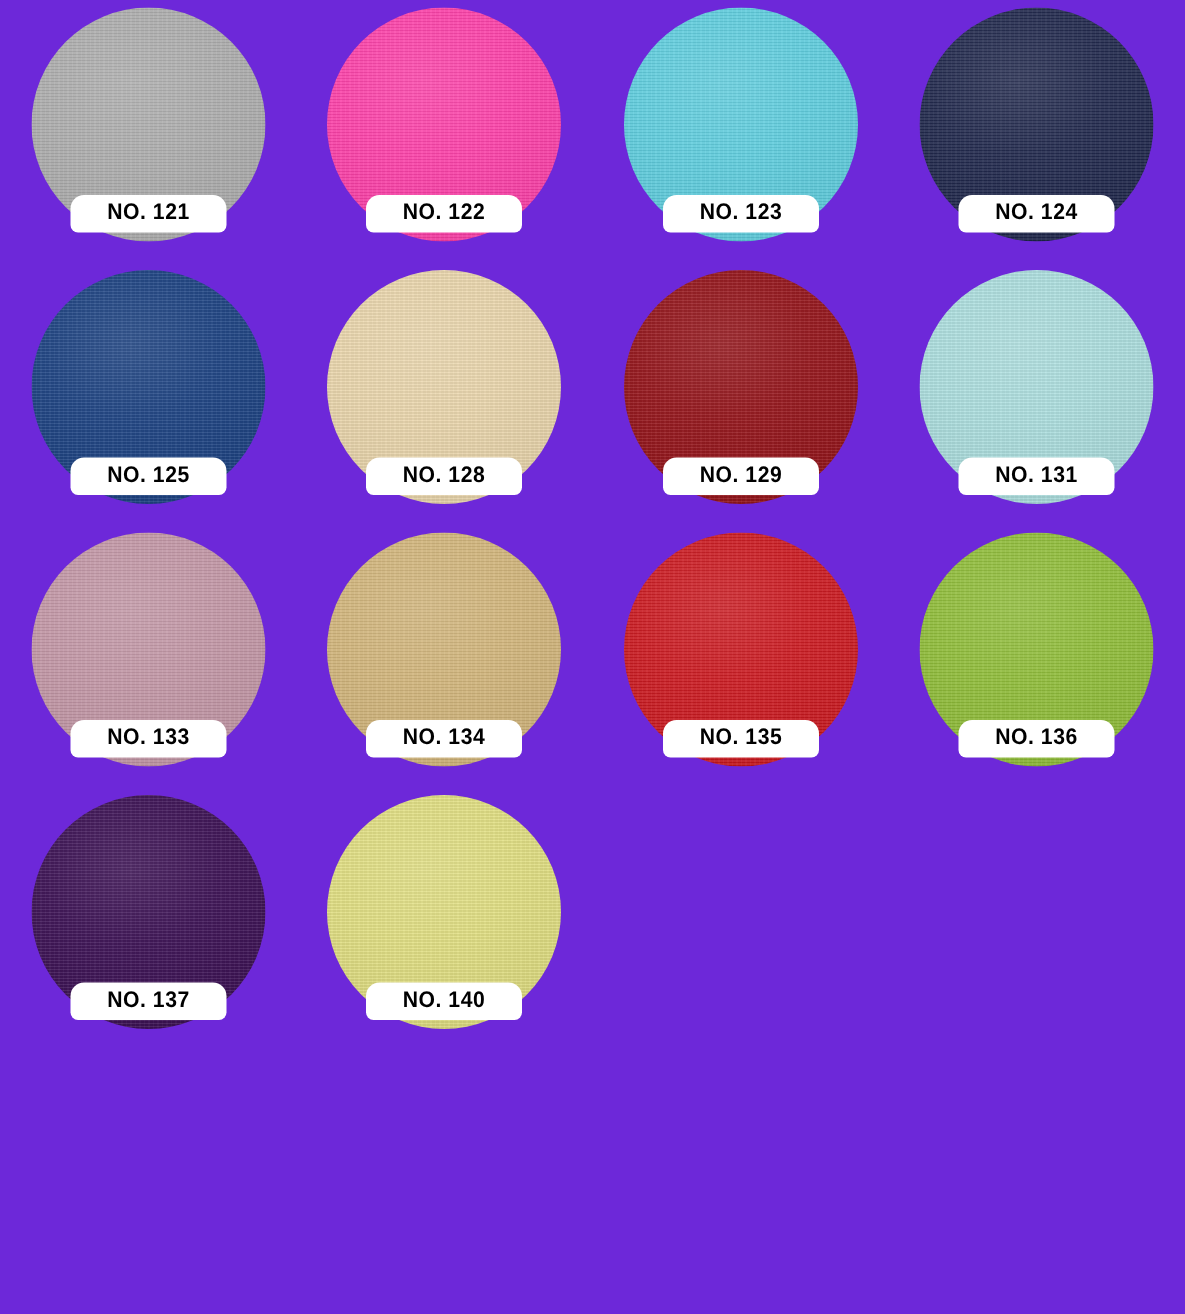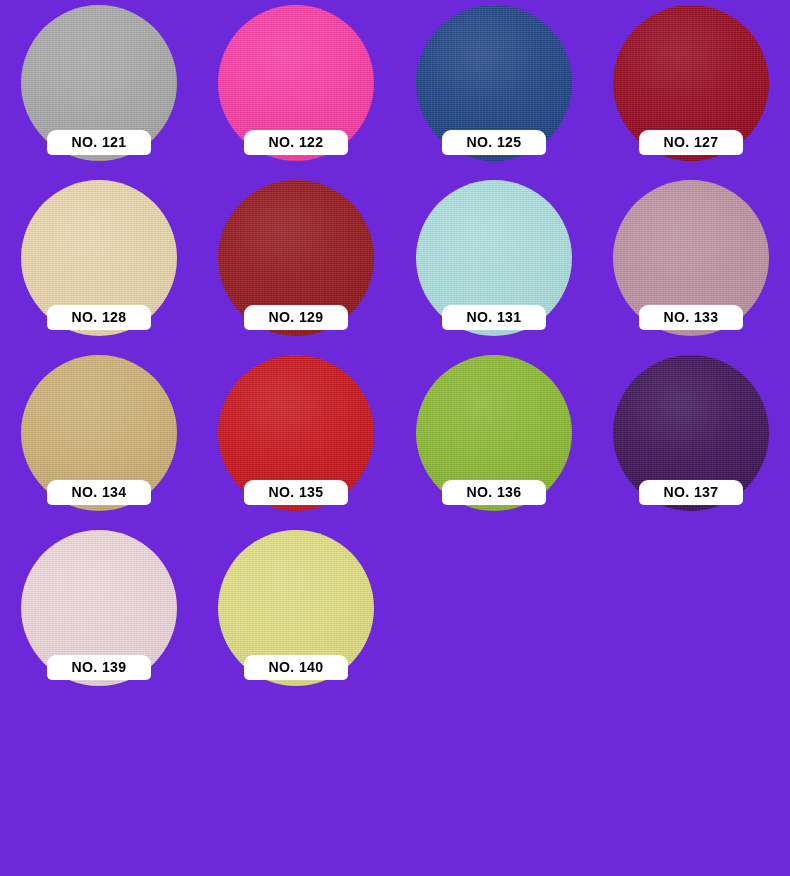--- a/index.html
+++ b/index.html
@@ -109,29 +109,35 @@
       <span class="swatch-label-text">NO. 121</span>
     </div>
   </div>
     <div class="swatch-cell">
     <div class="swatch-disc" style="background-color: rgb(251, 60, 166);"></div>
     <div class="swatch-label">
       <span class="swatch-label-text">NO. 122</span>
     </div>
   </div>
     <div class="swatch-cell">
+    <div class="swatch-disc" style="background-color: rgb(91, 203, 220);"></div>
+    <div class="swatch-label">
+      <span class="swatch-label-text">NO. 123</span>
+    </div>
+  </div>
+    <div class="swatch-cell">
+    <div class="swatch-disc" style="background-color: rgb(27, 35, 72);"></div>
+    <div class="swatch-label">
+      <span class="swatch-label-text">NO. 124</span>
+    </div>
+  </div>
+    <div class="swatch-cell">
     <div class="swatch-disc" style="background-color: rgb(30, 68, 132);"></div>
     <div class="swatch-label">
       <span class="swatch-label-text">NO. 125</span>
-    </div>
-  </div>
-    <div class="swatch-cell">
-    <div class="swatch-disc" style="background-color: rgb(151, 8, 31);"></div>
-    <div class="swatch-label">
-      <span class="swatch-label-text">NO. 127</span>
     </div>
   </div>
     <div class="swatch-cell">
     <div class="swatch-disc" style="background-color: rgb(236, 216, 174);"></div>
     <div class="swatch-label">
       <span class="swatch-label-text">NO. 128</span>
     </div>
   </div>
     <div class="swatch-cell">
     <div class="swatch-disc" style="background-color: rgb(150, 21, 27);"></div>
@@ -169,24 +175,18 @@
       <span class="swatch-label-text">NO. 136</span>
     </div>
   </div>
     <div class="swatch-cell">
     <div class="swatch-disc" style="background-color: rgb(61, 18, 86);"></div>
     <div class="swatch-label">
       <span class="swatch-label-text">NO. 137</span>
     </div>
   </div>
     <div class="swatch-cell">
-    <div class="swatch-disc" style="background-color: rgb(239, 217, 220);"></div>
-    <div class="swatch-label">
-      <span class="swatch-label-text">NO. 139</span>
-    </div>
-  </div>
-    <div class="swatch-cell">
     <div class="swatch-disc" style="background-color: rgb(226, 224, 131);"></div>
     <div class="swatch-label">
       <span class="swatch-label-text">NO. 140</span>
     </div>
   </div>
   </div>
 
 </body></html>

